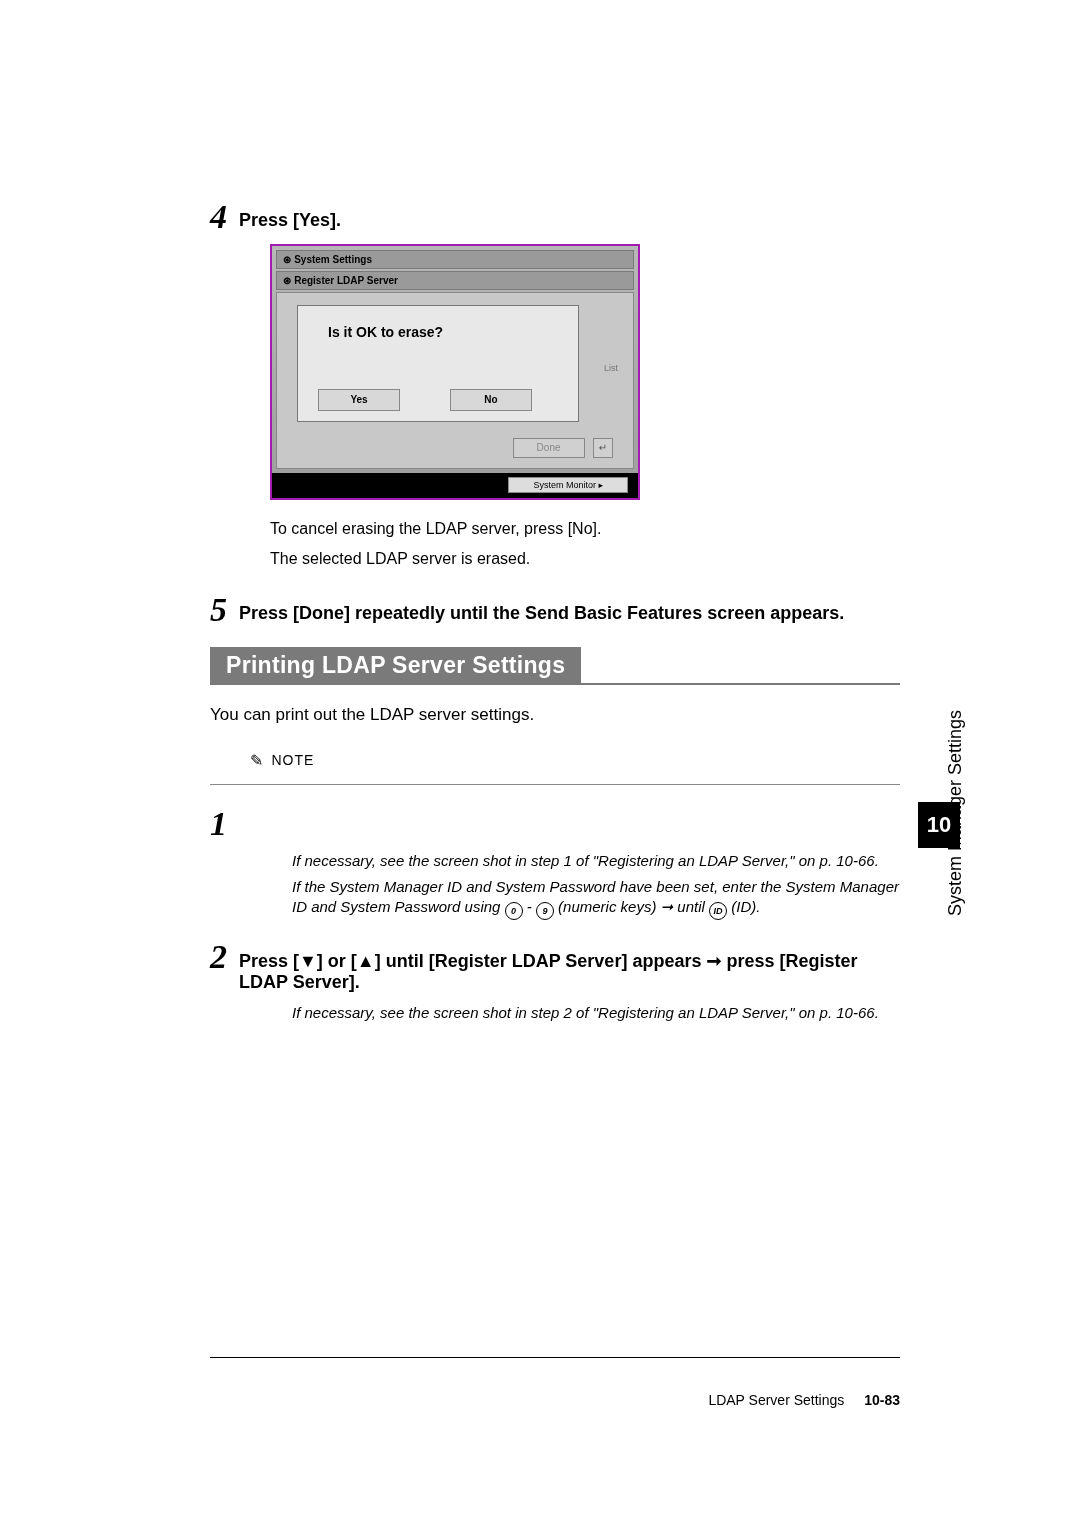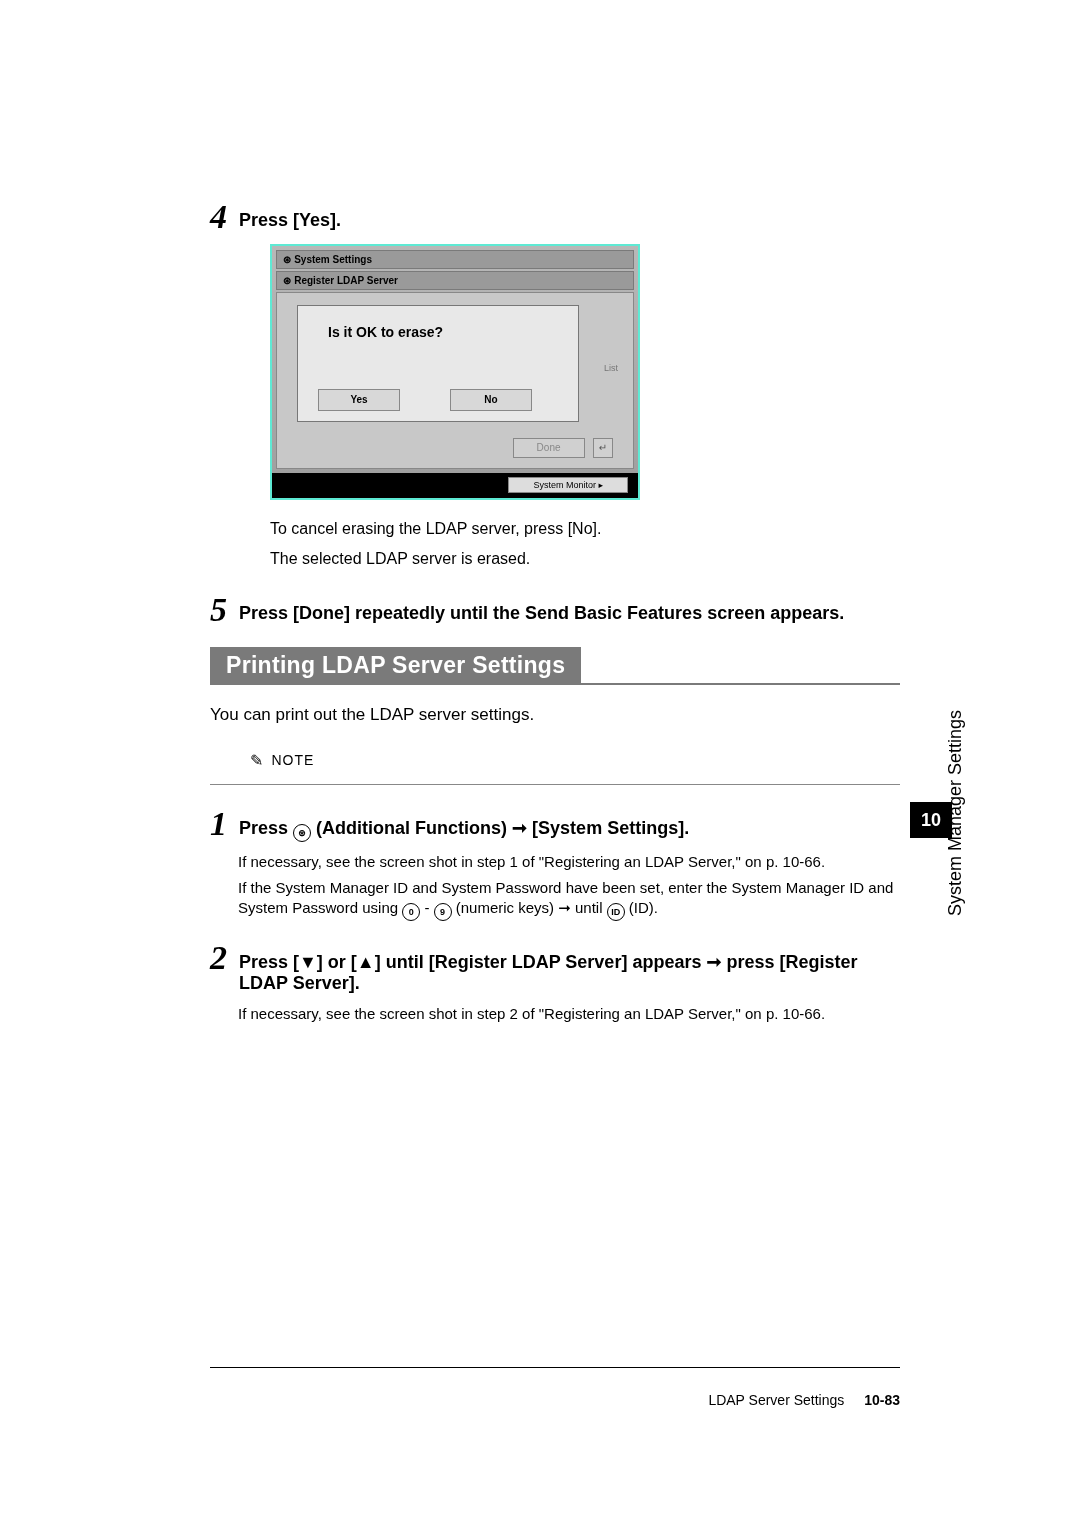--- a/index.html
+++ b/index.html
@@ -35,36 +35,37 @@
     padding-top: 10px;
   }
   .body-text {
     font-size: 16px;
     margin-left: 60px;
     margin-bottom: 8px;
     line-height: 1.4;
   }
   .body-text-small {
     font-size: 15px;
-    margin-left: 28px;
+    margin-left: 82px;
     margin-bottom: 6px;
     line-height: 1.35;
+    font-style: italic;
   }
   .intro-text {
     font-size: 17px;
     margin-bottom: 24px;
     line-height: 1.4;
   }
   .screenshot {
     margin-left: 60px;
     margin-bottom: 18px;
     width: 370px;
   }
   .screen-outer {
-    background: #5eead4;
+    background: #a21caf;
     padding: 2px;
   }
   .screen-inner {
     background: linear-gradient(#b8b8b8, #a0a0a0);
     padding: 4px;
   }
   .title-bar {
     background: #9a9a9a;
     font-size: 10px;
     font-weight: bold;
@@ -213,39 +214,39 @@
   .sidebar-label {
     position: absolute;
     right: 135px;
     top: 710px;
     transform: rotate(-90deg);
     transform-origin: right top;
     font-size: 18px;
   }
   .sidebar-tab {
     position: absolute;
-    right: 128px;
+    right: 120px;
     top: 802px;
     width: 42px;
-    height: 36px;
+    height: 46px;
     background: #000;
     color: #fff;
     font-weight: bold;
-    font-size: 18px;
+    font-size: 22px;
     display: flex;
     align-items: center;
     justify-content: center;
   }
   .footer {
     position: absolute;
     bottom: 120px;
     left: 210px;
     right: 180px;
     border-top: 1.5px solid #000;
-    padding-top: 24px;
+    padding-top: 34px;
     font-size: 14px;
     text-align: right;
   }
   .footer .pg {
     font-weight: bold;
     margin-left: 16px;
   }
   .inline-icon {
     display: inline-block;
     width: 16px;
@@ -314,23 +315,20 @@
 
   <div class="note-row">
     <span class="note-icon">✎</span>
     <span class="note-label">NOTE</span>
   </div>
 
   <div class="divider"></div>
 
   <div class="step">
     <div class="step-num">1</div>
-    <div class="step-title">
-      <span>Press </span><span class="inline-icon">⊛</span><span> (Additional Functions) ➞ [System Settings].</span>
-    </div>
   </div>
   <div class="body-text-small">If necessary, see the screen shot in step 1 of "Registering an LDAP Server," on p. 10-66.</div>
   <div class="body-text-small">
     <span>If the System Manager ID and System Password have been set, enter the System Manager ID and System Password using </span><span class="inline-icon">0</span><span> - </span><span class="inline-icon">9</span><span> (numeric keys) ➞ until </span><span class="inline-icon">ID</span><span> (ID).</span>
   </div>
 
   <div style="height:14px"></div>
 
   <div class="step">
     <div class="step-num">2</div>

